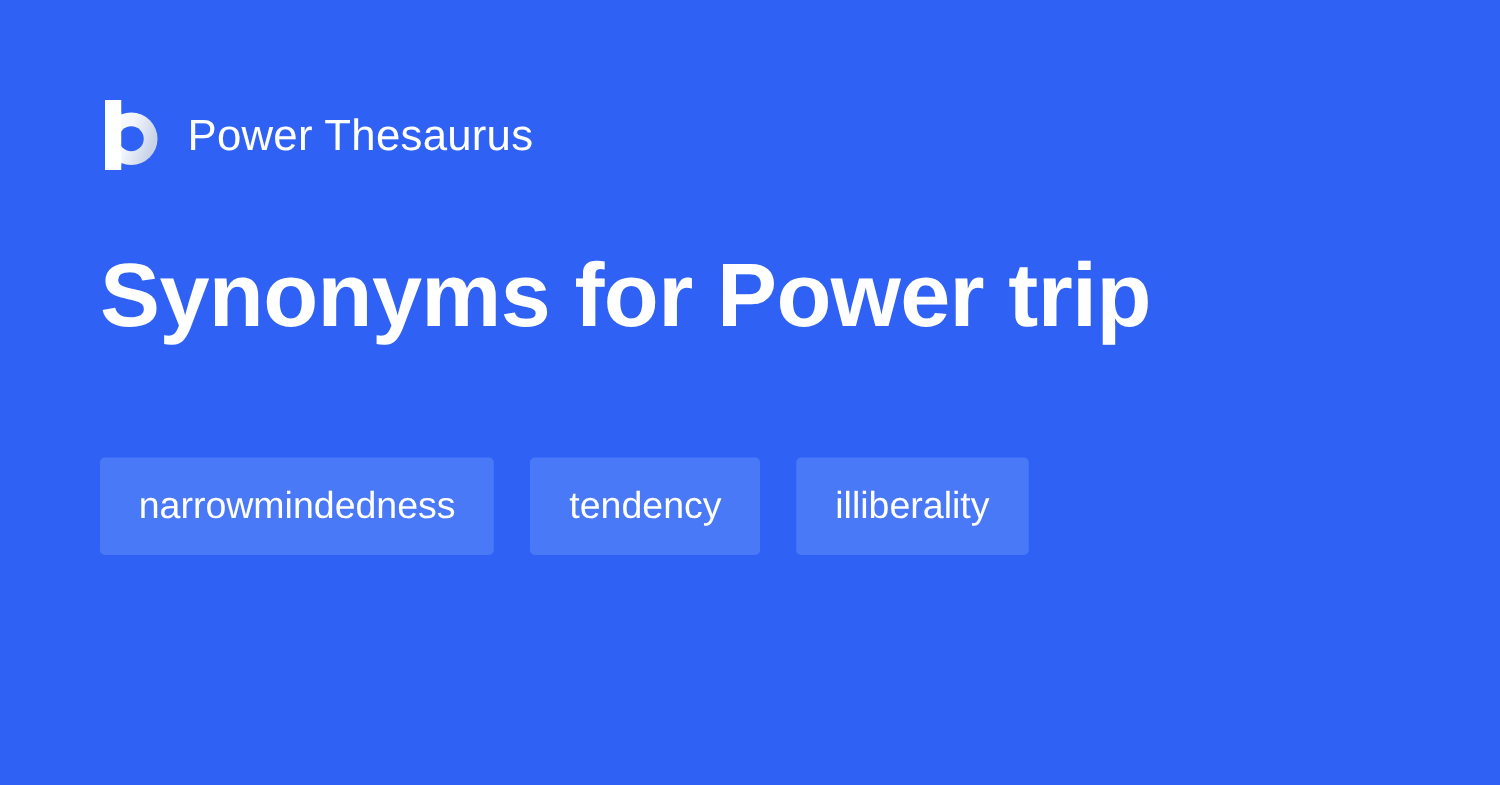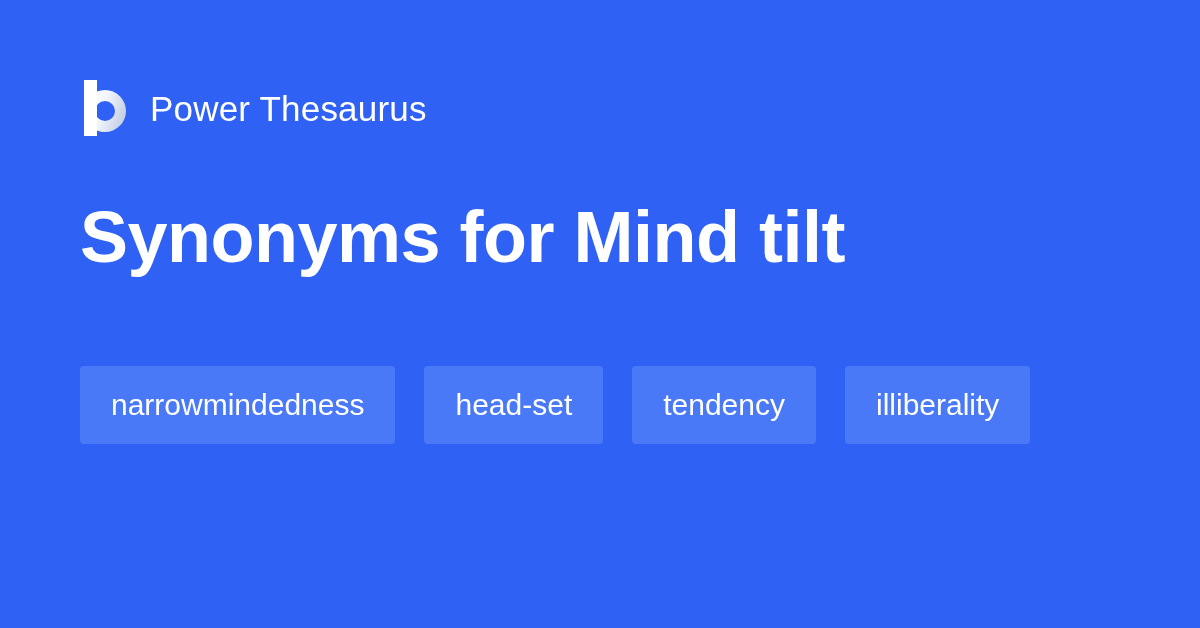--- a/index.html
+++ b/index.html
@@ -102,22 +102,21 @@
         </defs>
         <rect x="4" y="0" width="13" height="56" fill="#ffffff"></rect>
         <circle cx="25" cy="31" r="21" fill="url(#bowlGrad)"></circle>
         <circle cx="25" cy="31" r="10" fill="#2f62f4"></circle>
         <rect x="4" y="10" width="13" height="42" fill="#ffffff"></rect>
       </svg>
     </span>
     <span class="brand-name">Power Thesaurus</span>
   </div>
 
-  <h1 class="headline">Synonyms for Mind tilt</h1>
+  <h1 class="headline">Synonyms for Power trip</h1>
 
   <div class="chips">
     <span class="chip">narrowmindedness</span>
-    <span class="chip">head-set</span>
     <span class="chip">tendency</span>
     <span class="chip">illiberality</span>
   </div>
 
 </div>
 
 </body></html>

